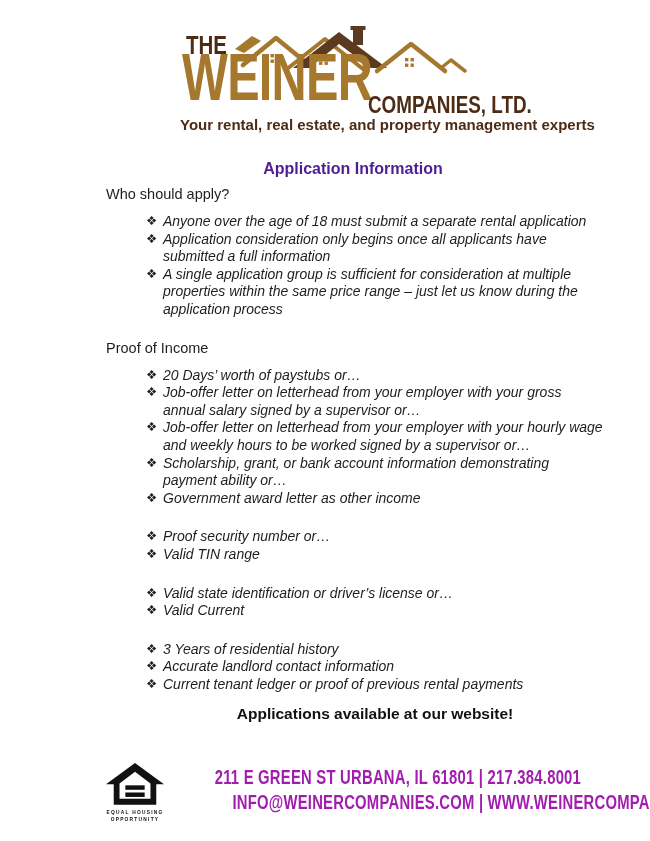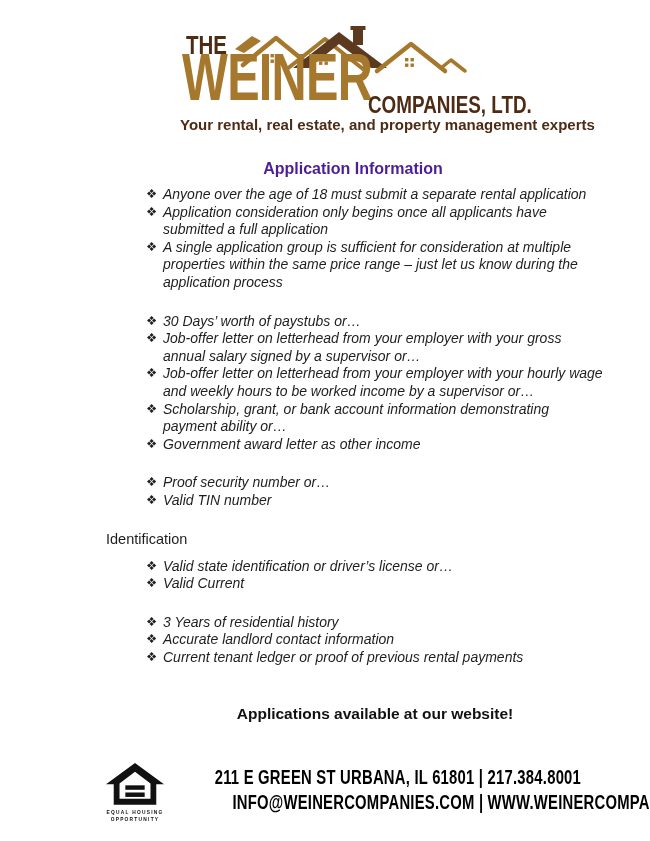--- a/index.html
+++ b/index.html
@@ -51,21 +51,21 @@
   .cta{
     position:absolute;left:0;top:705px;width:650px;text-align:center;
     padding-left:44px;box-sizing:border-box;
     font-weight:800;font-size:15.5px;color:#111;
   }
 
   
   .footer{position:absolute;left:0;bottom:12px;width:650px;height:68px;}
   .eho{position:absolute;left:78px;top:2px;width:58px;height:64px;}
   .footer-text{
-    position:absolute;left:135px;top:2px;width:460px;text-align:center;color:#000000;
+    position:absolute;left:135px;top:2px;width:460px;text-align:center;color:#a21caf;
   }
   .footer-line{
     display:inline-block;white-space:nowrap;font-weight:700;font-size:19px;
     letter-spacing:0.3px;transform:scale(0.78,1.1);transform-origin:center top;
     line-height:25px;
   }
 </style>
 </head>
 <body>
 
@@ -110,76 +110,77 @@
     <div class="logo-the">THE</div>
     <div class="logo-weiner">WEINER</div>
     <div class="logo-companies">COMPANIES, LTD.</div>
     <div class="logo-tagline">Your rental, real estate, and property management experts</div>
   </div>
 
   <div class="doc-title">Application Information</div>
 
   <div class="sections">
   <div class="section">
+    <div class="section-heading">Who should apply?</div>
     <ul class="bullet-list">
           <li class="bullet-item">
             <span class="bullet-glyph">❖</span>
             <span class="bullet-text">Anyone over the age of 18 must submit a separate rental application</span>
           </li>
           <li class="bullet-item">
             <span class="bullet-glyph">❖</span>
-            <span class="bullet-text">Application consideration only begins once all applicants have submitted a full application</span>
+            <span class="bullet-text">Application consideration only begins once all applicants have submitted a full information</span>
           </li>
           <li class="bullet-item">
             <span class="bullet-glyph">❖</span>
             <span class="bullet-text">A single application group is sufficient for consideration at multiple properties within the same price range – just let us know during the application process</span>
           </li>
         </ul>
   </div>
 
   <div class="section">
-    <ul class="bullet-list">
-          <li class="bullet-item">
-            <span class="bullet-glyph">❖</span>
-            <span class="bullet-text">30 Days’ worth of paystubs or…</span>
+    <div class="section-heading">Proof of Income</div>
+    <ul class="bullet-list">
+          <li class="bullet-item">
+            <span class="bullet-glyph">❖</span>
+            <span class="bullet-text">20 Days’ worth of paystubs or…</span>
           </li>
           <li class="bullet-item">
             <span class="bullet-glyph">❖</span>
             <span class="bullet-text">Job-offer letter on letterhead from your employer with your gross annual salary signed by a supervisor or…</span>
           </li>
           <li class="bullet-item">
             <span class="bullet-glyph">❖</span>
-            <span class="bullet-text">Job-offer letter on letterhead from your employer with your hourly wage and weekly hours to be worked income by a supervisor or…</span>
+            <span class="bullet-text">Job-offer letter on letterhead from your employer with your hourly wage and weekly hours to be worked signed by a supervisor or…</span>
           </li>
           <li class="bullet-item">
             <span class="bullet-glyph">❖</span>
             <span class="bullet-text">Scholarship, grant, or bank account information demonstrating payment ability or…</span>
           </li>
           <li class="bullet-item">
             <span class="bullet-glyph">❖</span>
             <span class="bullet-text">Government award letter as other income</span>
           </li>
         </ul>
   </div>
 
   <div class="section">
     <ul class="bullet-list">
           <li class="bullet-item">
             <span class="bullet-glyph">❖</span>
             <span class="bullet-text">Proof security number or…</span>
           </li>
           <li class="bullet-item">
             <span class="bullet-glyph">❖</span>
-            <span class="bullet-text">Valid TIN number</span>
-          </li>
-        </ul>
-  </div>
-
-  <div class="section">
-    <div class="section-heading">Identification</div>
+            <span class="bullet-text">Valid TIN range</span>
+          </li>
+        </ul>
+  </div>
+
+  <div class="section">
     <ul class="bullet-list">
           <li class="bullet-item">
             <span class="bullet-glyph">❖</span>
             <span class="bullet-text">Valid state identification or driver’s license or…</span>
           </li>
           <li class="bullet-item">
             <span class="bullet-glyph">❖</span>
             <span class="bullet-text">Valid Current</span>
           </li>
         </ul>

